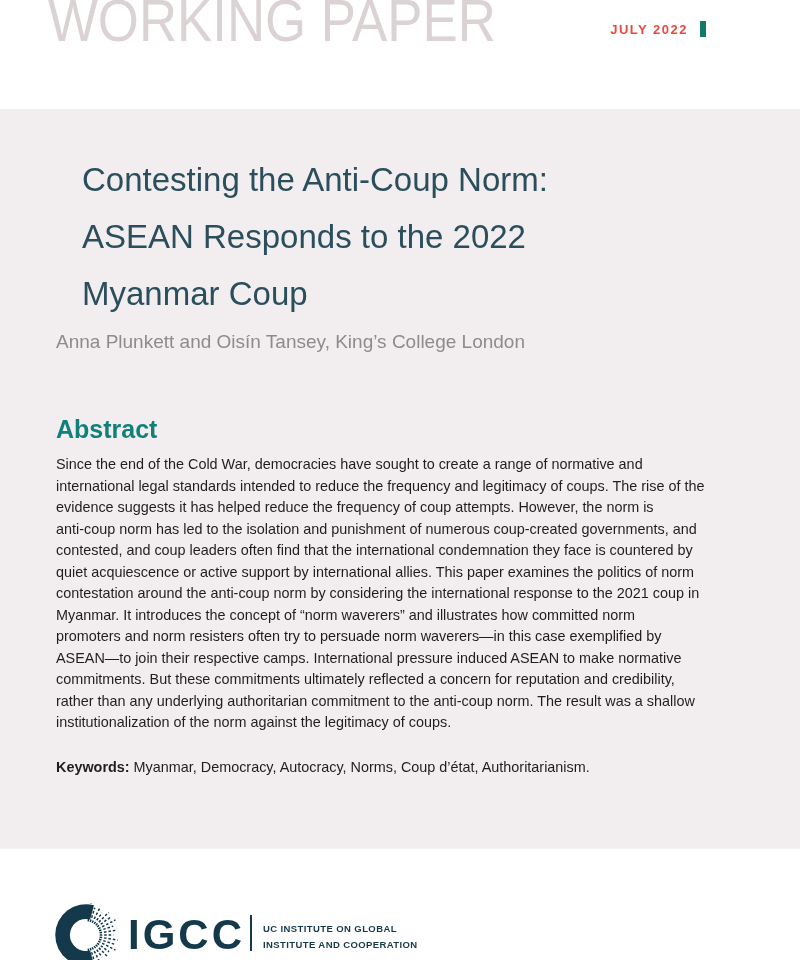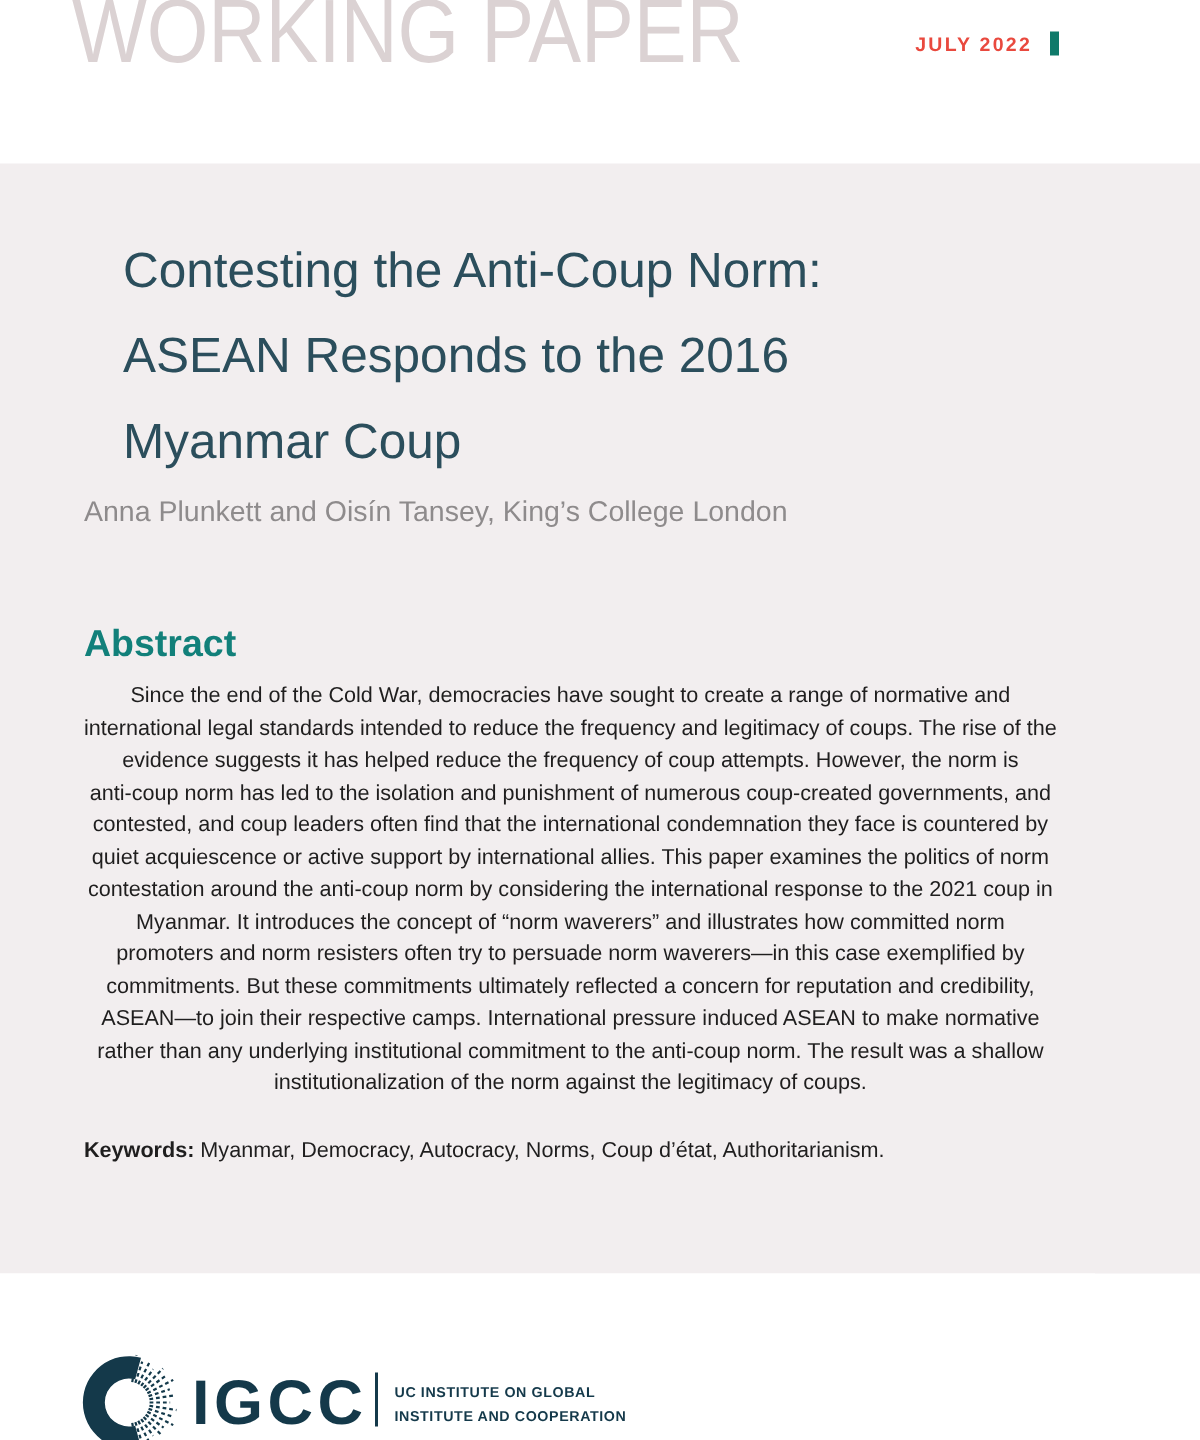--- a/index.html
+++ b/index.html
@@ -23,21 +23,21 @@
   .date-wrap{position:absolute;top:21px;right:94px;display:flex;align-items:center;gap:12px;}
   .issue-date{font-size:13px;font-weight:bold;letter-spacing:1.5px;color:var(--date);}
   .accent-bar{width:6px;height:16px;background:var(--accent);display:inline-block;}
 
   
   .panel{position:relative;width:800px;height:740px;background:var(--panel);}
   .title{position:absolute;left:56px;top:42px;color:var(--title);font-weight:400;margin-left:26px;}
   .title .tl{display:block;font-size:33px;line-height:57px;white-space:nowrap;}
   .authors{position:absolute;left:56px;top:222px;font-size:19px;color:var(--authors);white-space:nowrap;}
   .abstract-heading{position:absolute;left:56px;top:306px;font-size:25px;font-weight:bold;color:var(--heading);}
-  .abstract{position:absolute;left:56px;top:345px;color:var(--body);text-align:center;}
+  .abstract{position:absolute;left:56px;top:345px;color:var(--body);}
   .abstract .al{display:block;font-size:14.4px;line-height:21.5px;white-space:nowrap;}
   .keywords{position:absolute;left:56px;top:650px;font-size:14.4px;color:var(--body);white-space:nowrap;}
   .keywords b{font-weight:bold;}
 
   
   .footer{position:relative;width:730px;height:111px;background:var(--background);}
   .logo-mark{position:absolute;left:54px;top:54px;width:64px;height:64px;}
   .igcc-word{position:absolute;left:128px;top:62px;font-size:42px;font-weight:bold;letter-spacing:3px;color:var(--logo);}
   .logo-divider{position:absolute;left:250px;top:66px;width:2px;height:36px;background:var(--logo);}
   .org-name{position:absolute;left:263px;top:72px;font-size:9.5px;font-weight:bold;letter-spacing:0.4px;line-height:15.5px;color:var(--logo);}
@@ -52,38 +52,38 @@
     <div class="wp-wordmark">WORKING PAPER</div>
     <div class="date-wrap">
       <span class="issue-date">JULY 2022</span>
       <span class="accent-bar"></span>
     </div>
   </header>
 
   <main class="panel">
     <h1 class="title">
       <span class="tl">Contesting the Anti-Coup Norm:</span>
-      <span class="tl">ASEAN Responds to the 2016</span>
+      <span class="tl">ASEAN Responds to the 2022</span>
       <span class="tl">Myanmar Coup</span>
     </h1>
     <p class="authors">Anna Plunkett and Oisín Tansey, King’s College London</p>
     <h2 class="abstract-heading">Abstract</h2>
     <div class="abstract">
       <span class="al">Since the end of the Cold War, democracies have sought to create a range of normative and</span>
       <span class="al">international legal standards intended to reduce the frequency and legitimacy of coups. The rise of the</span>
       <span class="al">evidence suggests it has helped reduce the frequency of coup attempts. However, the norm is</span>
       <span class="al">anti-coup norm has led to the isolation and punishment of numerous coup-created governments, and</span>
       <span class="al">contested, and coup leaders often find that the international condemnation they face is countered by</span>
       <span class="al">quiet acquiescence or active support by international allies. This paper examines the politics of norm</span>
       <span class="al">contestation around the anti-coup norm by considering the international response to the 2021 coup in</span>
       <span class="al">Myanmar. It introduces the concept of “norm waverers” and illustrates how committed norm</span>
       <span class="al">promoters and norm resisters often try to persuade norm waverers—in this case exemplified by</span>
+      <span class="al">ASEAN—to join their respective camps. International pressure induced ASEAN to make normative</span>
       <span class="al">commitments. But these commitments ultimately reflected a concern for reputation and credibility,</span>
-      <span class="al">ASEAN—to join their respective camps. International pressure induced ASEAN to make normative</span>
-      <span class="al">rather than any underlying institutional commitment to the anti-coup norm. The result was a shallow</span>
+      <span class="al">rather than any underlying authoritarian commitment to the anti-coup norm. The result was a shallow</span>
       <span class="al">institutionalization of the norm against the legitimacy of coups.</span>
     </div>
     <p class="keywords"><b>Keywords:</b><span> Myanmar, Democracy, Autocracy, Norms, Coup d’état, Authoritarianism.</span></p>
   </main>
 
   <footer class="footer">
     <svg class="logo-mark" viewBox="0 0 56 56" width="64" height="64" aria-hidden="true">
       <g fill="none" stroke="#14394a" stroke-width="1.3" stroke-dasharray="2.2 1.7">
         <line x1="29.9" y1="16.1" x2="32.4" y2="0.3"></line>
         <line x1="31.7" y1="16.6" x2="35.7" y2="4.2"></line>

